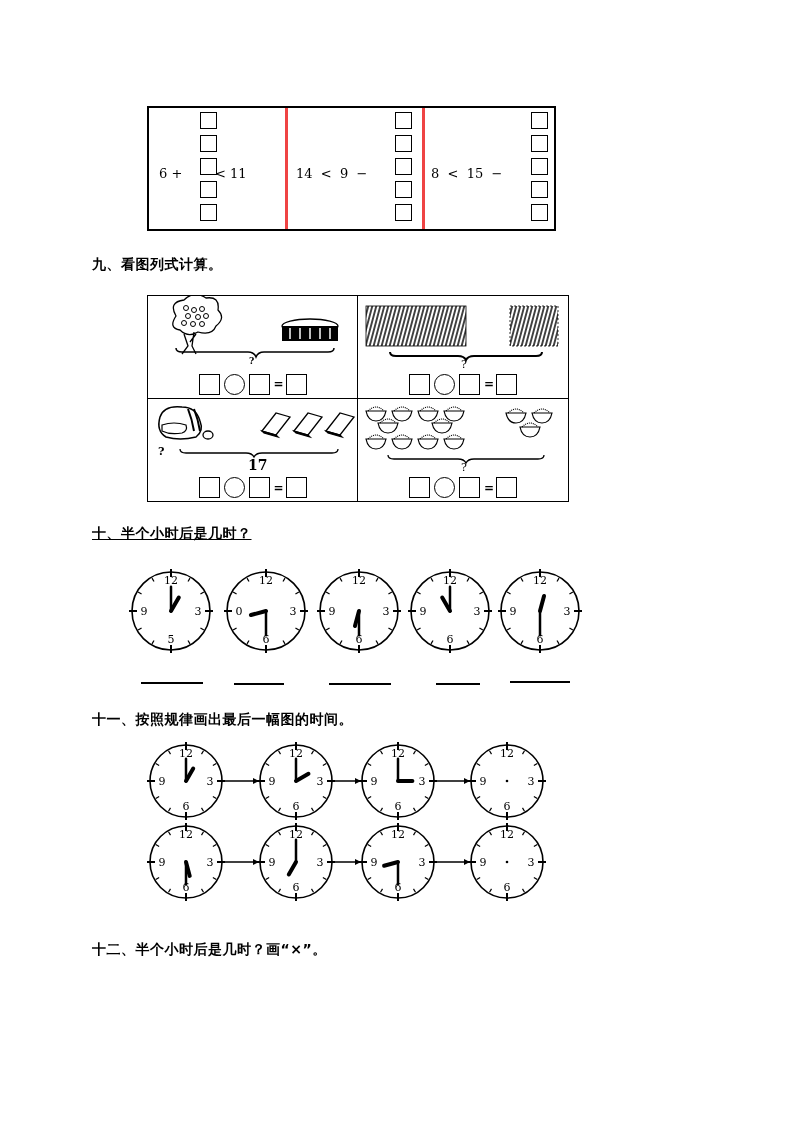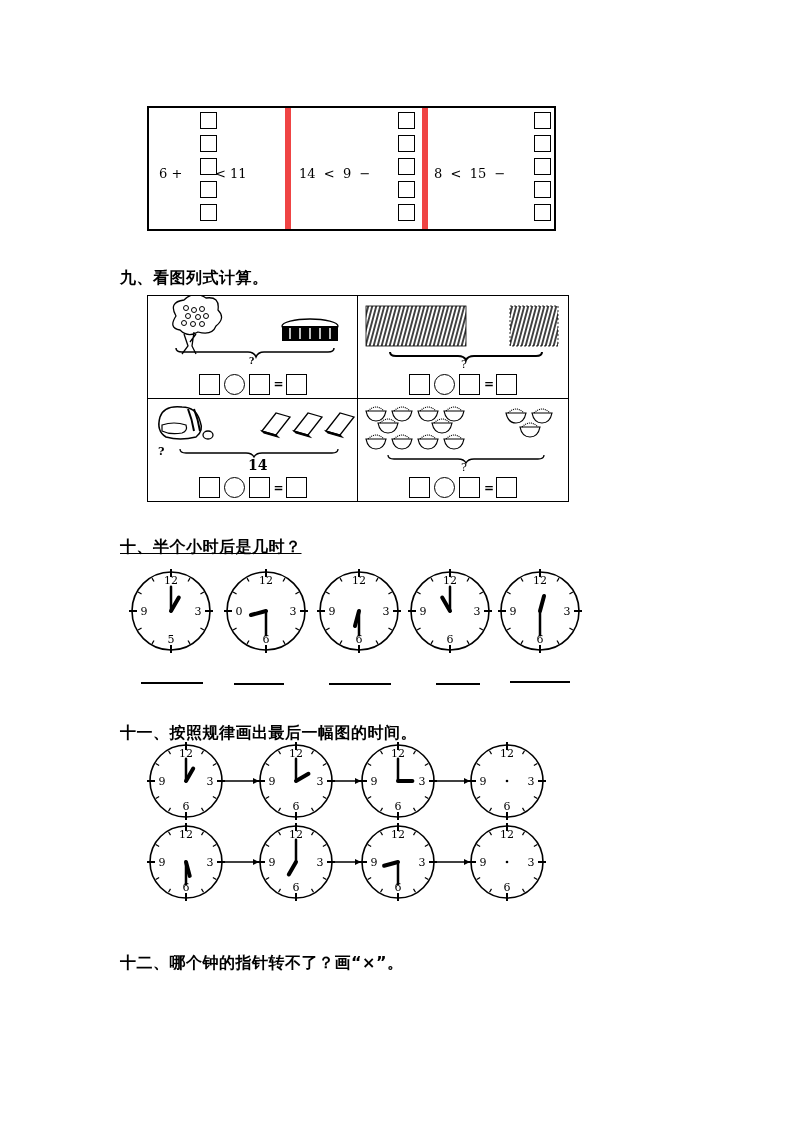--- a/index.html
+++ b/index.html
@@ -1,21 +1,21 @@
 <!DOCTYPE html>
 <html><head>
 <meta charset="utf-8">
 <style>
   html, body { margin:0; padding:0; background:#ffffff; }
   body { width:793px; height:1122px; position:relative; overflow:hidden; font-family:"DejaVu Sans", sans-serif; color:#000; }
   .abs { position:absolute; }
-  .heading { position:absolute; left:120px; font-size:16px; font-weight:bold; letter-spacing:0.5px;margin-top:12px; }
+  .heading { position:absolute; left:92px; font-size:14px; font-weight:bold; letter-spacing:0.5px; }
   .ineq-table { position:absolute; left:147px; top:106px; width:409px; height:125px; border:2px solid #000; box-sizing:border-box; display:flex; }
   .ineq-cell { position:relative; height:100%; box-sizing:border-box; }
-  .ineq-cell + .ineq-cell { border-left:6px solid #ef4444; }
+  .ineq-cell + .ineq-cell { border-left:3px solid #ef4444; }
   .ineq-col { position:absolute; top:4px; display:flex; flex-direction:column; gap:6px; }
   .sq { width:17px; height:17px; border:1.5px solid #000; box-sizing:border-box; background:#fff; }
   .ineq-expr { position:absolute; top:58px; font-family:"DejaVu Serif", serif; font-size:13px; white-space:pre; }
   .pic-grid { position:absolute; left:147px; top:295px; width:422px; height:207px; border:1.5px solid #000; box-sizing:border-box; display:grid; grid-template-columns:1fr 1fr; grid-template-rows:1fr 1fr; }
   .pic-cell { position:relative; box-sizing:border-box; }
   .pic-cell.c1 { border-right:1px solid #000; }
   .pic-cell.r1 { border-bottom:1px solid #000; }
   .eq-row { position:absolute; bottom:3px; left:50%; transform:translateX(-50%); display:flex; align-items:center; gap:4px; }
   .eq-sq { width:21px; height:21px; border:1.5px solid #000; box-sizing:border-box; }
   .eq-circ { width:21px; height:21px; border:1.5px solid #000; border-radius:50%; box-sizing:border-box; }
@@ -138,21 +138,21 @@
           <path d="M114 32 l14 4 l2 2 l-14 -4z" fill="#000"></path>
         <path d="M146 32 l14 -18 l14 4 l-14 18z"></path>
           <path d="M146 32 l14 4 l2 2 l-14 -4z" fill="#000"></path>
         <path d="M178 32 l14 -18 l14 4 l-14 18z"></path>
           <path d="M178 32 l14 4 l2 2 l-14 -4z" fill="#000"></path>
       </g>
 
       <path d="M32 50 q0 4 6 4 L98 54 q6 0 8 4 q2 -4 8 -4 L184 54 q6 0 6 -4" fill="none" stroke="#000" stroke-width="1.3"></path>
     </svg>
     <span class="brace-lbl" style="left:10px;top:46px;font-size:11px;">?</span>
-    <span class="brace-lbl" style="left:100px;top:58px;font-size:14px;">14</span>
+    <span class="brace-lbl" style="left:100px;top:58px;font-size:14px;">17</span>
     <div class="eq-row">
       <div class="eq-sq"></div>
       <div class="eq-circ"></div>
       <div class="eq-sq"></div>
       <span class="eq-sign">=</span>
       <div class="eq-sq"></div>
     </div>
   </div>
 
   <div class="pic-cell">
@@ -494,13 +494,13 @@
       <line x1="476.6891108675446" y1="109.5" x2="480.1532124826824" y2="111.5" stroke="#000" stroke-width="1.2"></line>
       <line x1="489.5" y1="96.68911086754466" x2="491.5" y2="100.1532124826824" stroke="#000" stroke-width="1.2"></line>
       <text x="507" y="103" font-size="11" text-anchor="middle">12</text>
       <text x="531" y="131" font-size="11" text-anchor="middle">3</text>
       <text x="507" y="156" font-size="11" text-anchor="middle">6</text>
       <text x="483" y="131" font-size="11" text-anchor="middle">9</text>
       <circle cx="507" cy="127" r="1.3" fill="#000"></circle>
     </g>
   </svg>
 
-<div class="heading" style="top:941px;">十二、哪个钟的指针转不了？画“×”。</div>
+<div class="heading" style="top:941px;">十二、半个小时后是几时？画“×”。</div>
 
 </body></html>

